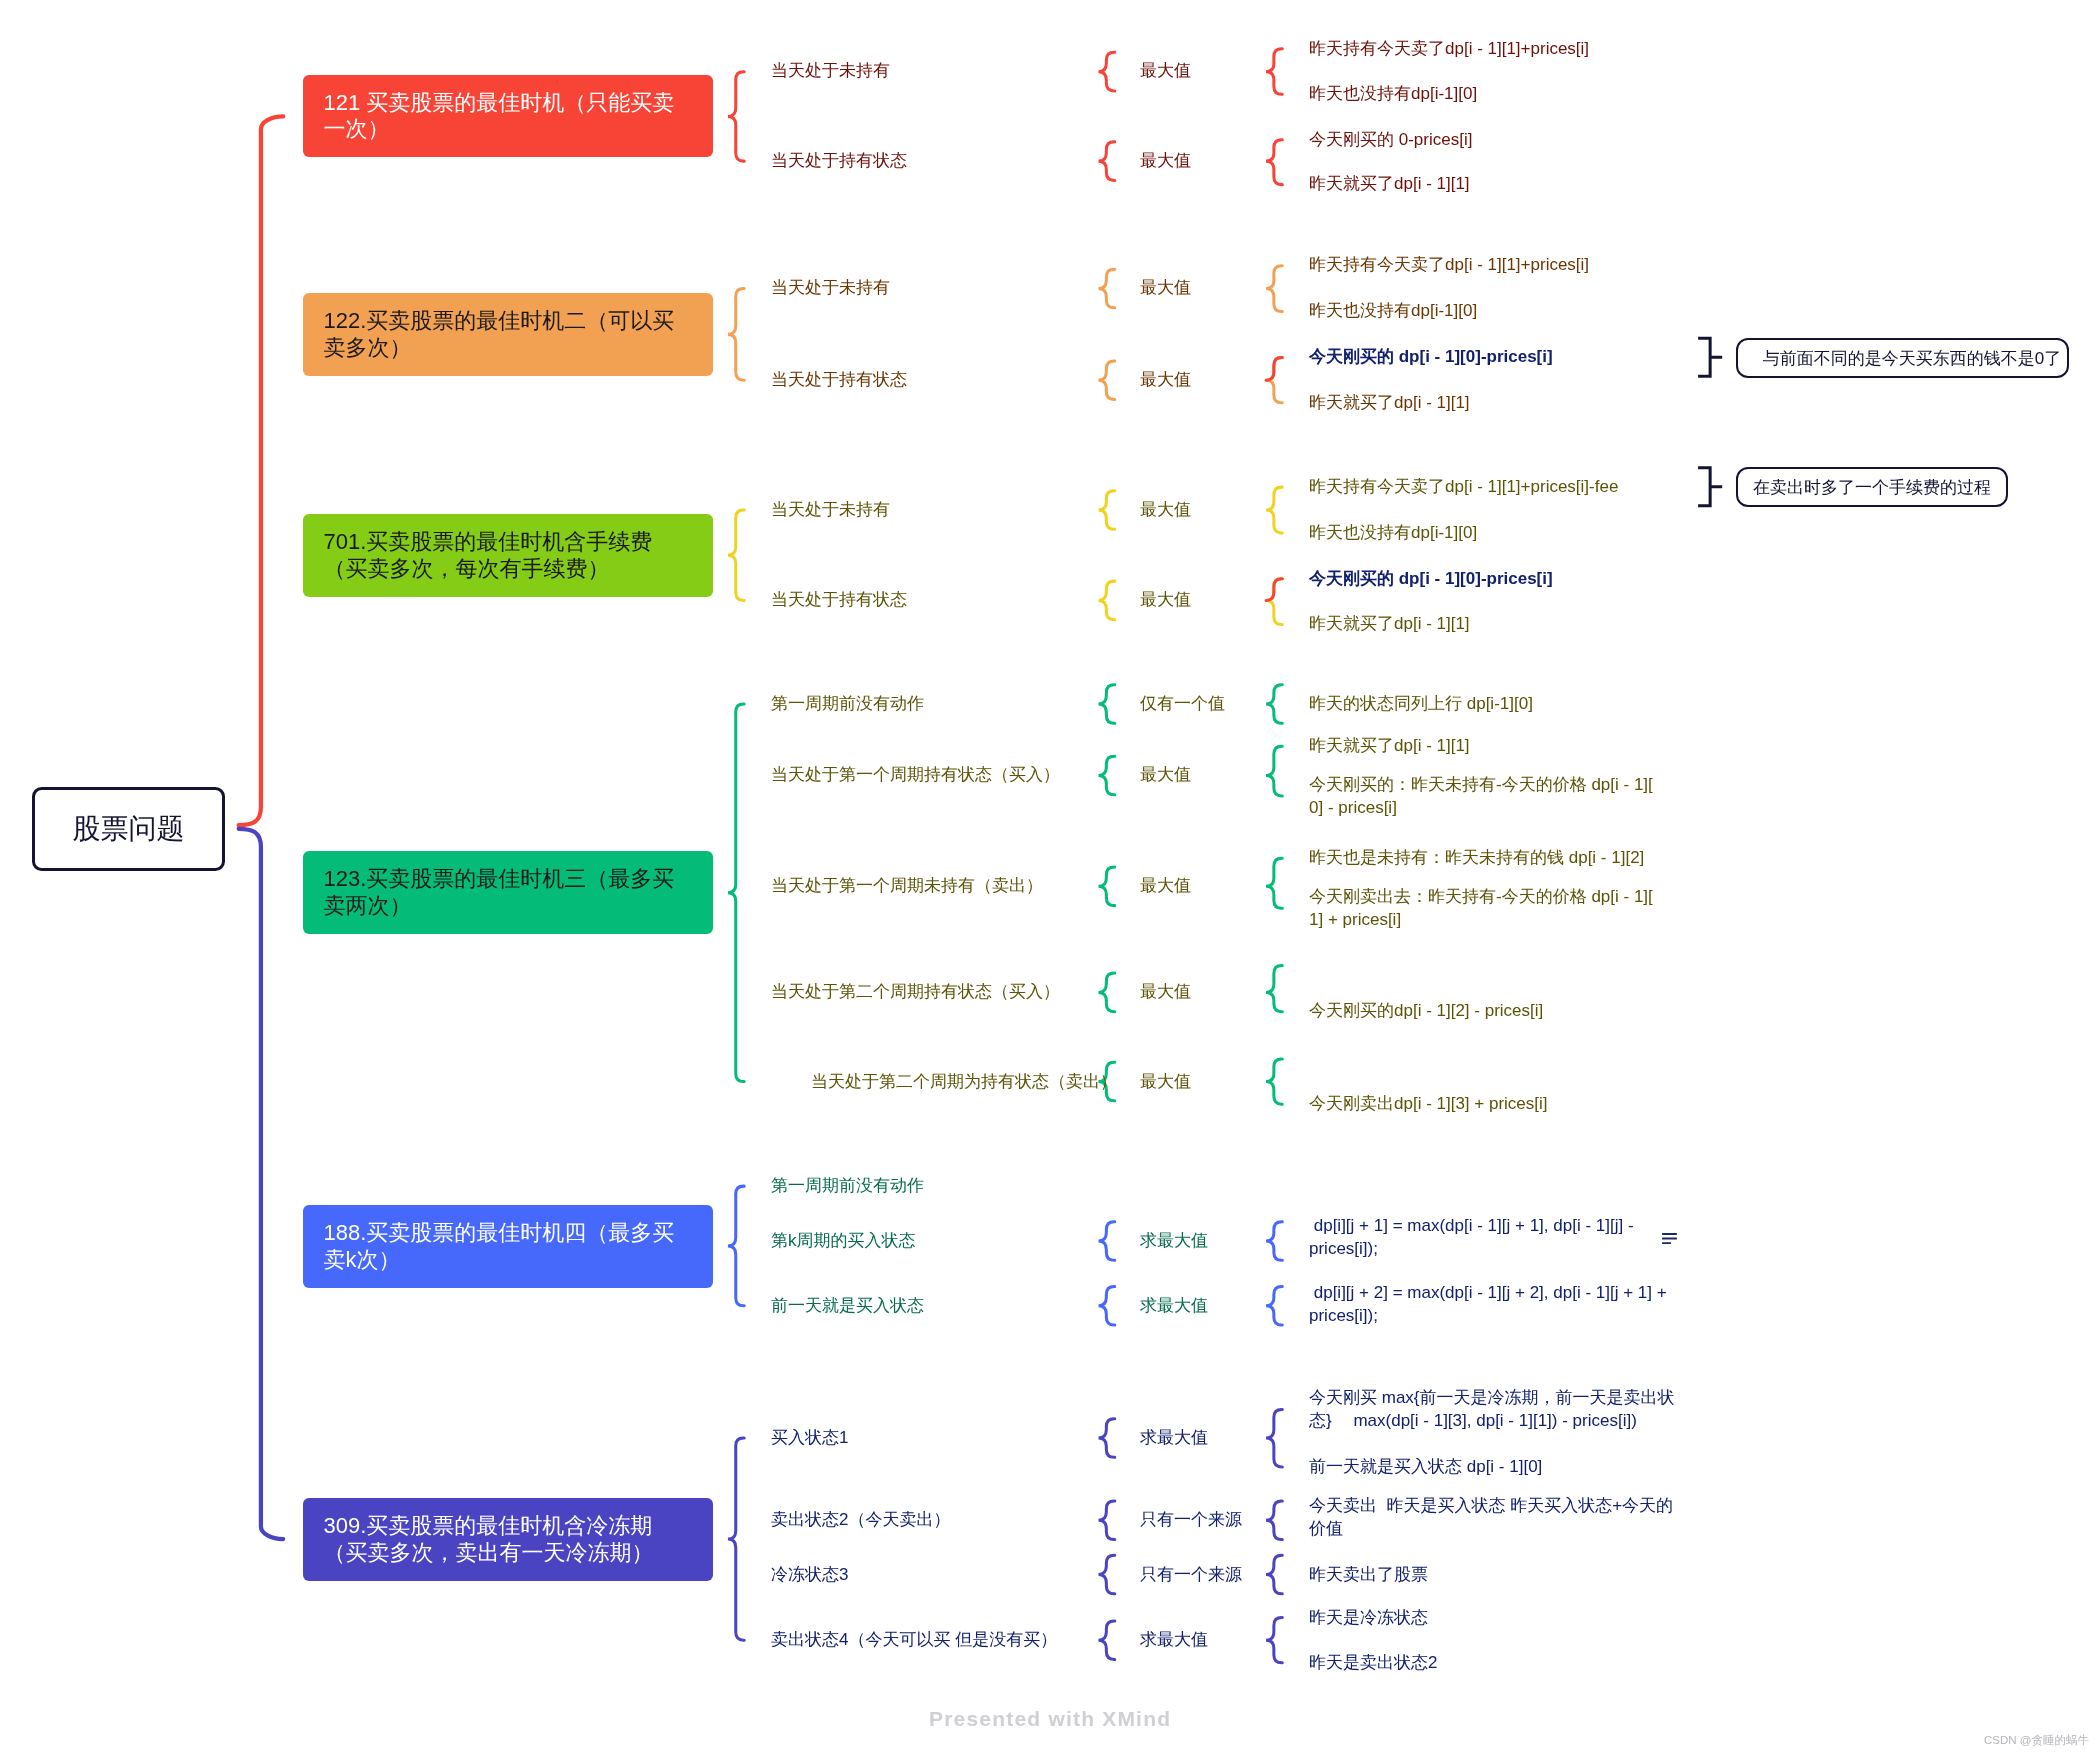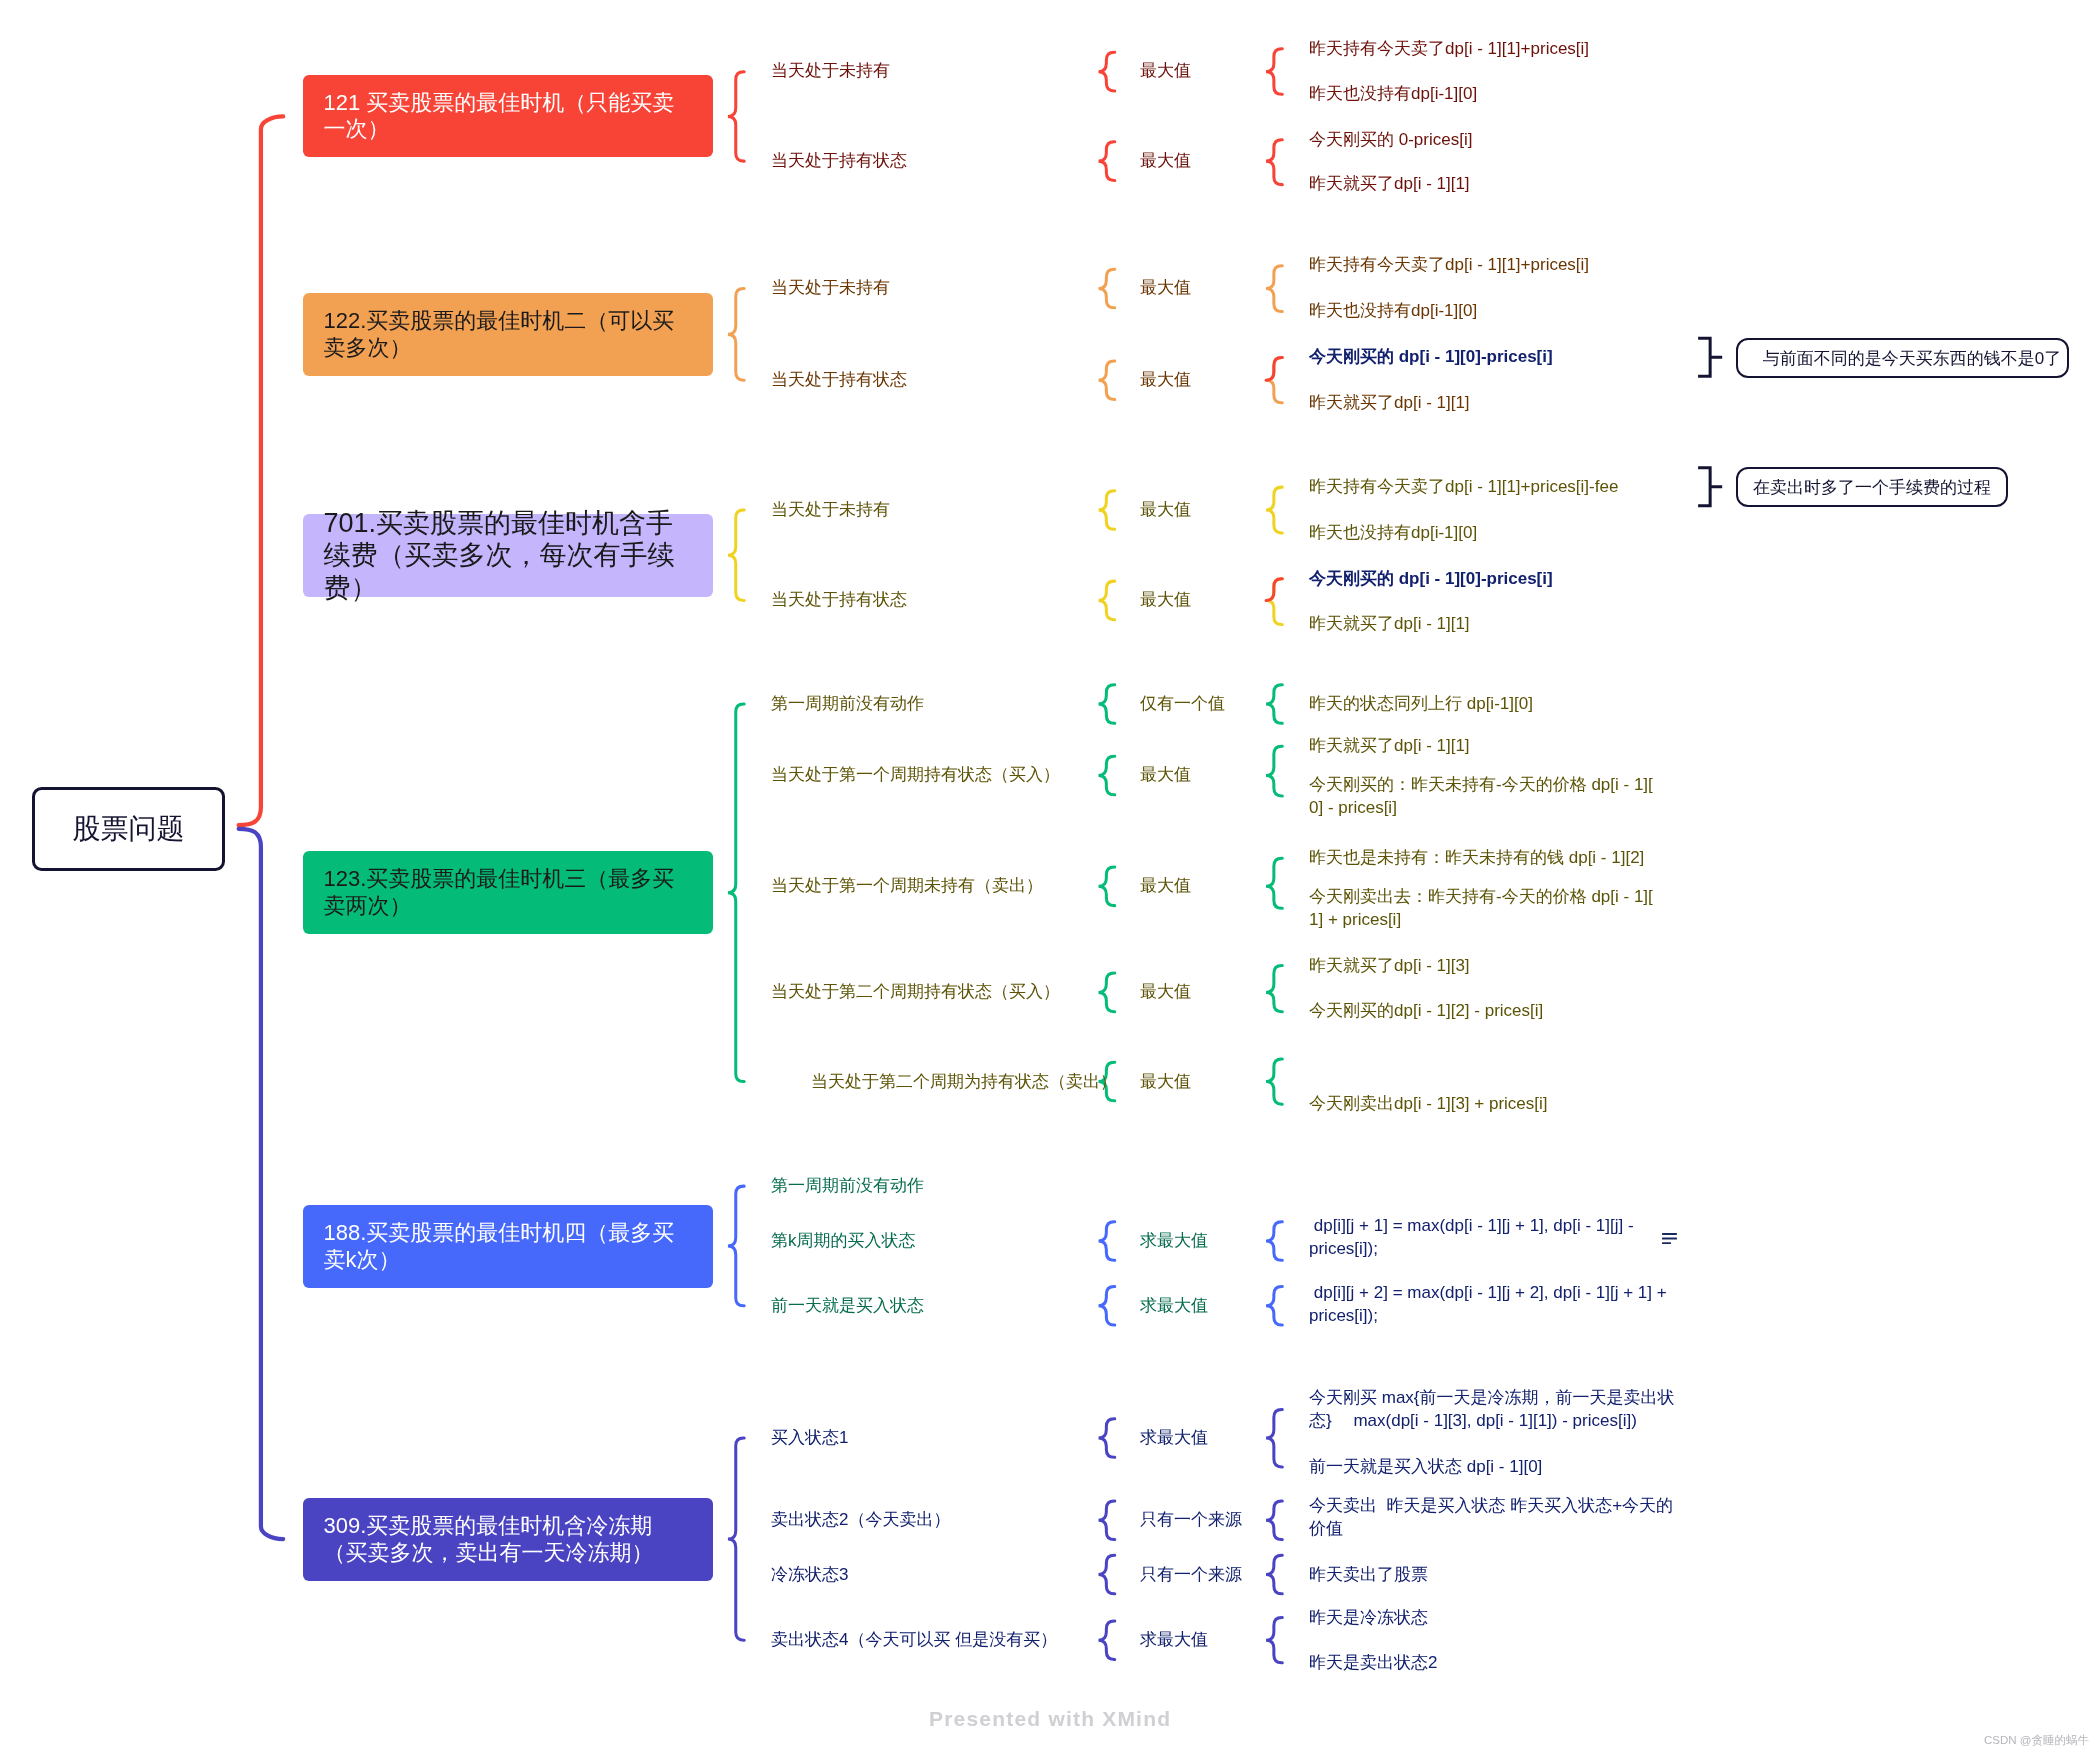--- a/index.html
+++ b/index.html
@@ -95,21 +95,21 @@
     <div class="node" style="left: 1140px; top: 288px; font-size: 17px; color: rgb(106, 53, 0);"><span>最大值</span></div>
     <div class="node" style="left: 1309px; top: 265px; width: 422px; line-break: auto; font-size: 17px; color: rgb(106, 53, 0); font-weight: 400;"><span>昨天持有今天卖了dp[i - 1][1]+prices[i]</span></div>
     <div class="node" style="left: 1309px; top: 311px; width: 422px; line-break: auto; font-size: 17px; color: rgb(106, 53, 0); font-weight: 400;"><span>昨天也没持有dp[i-1][0]</span></div>
     <div class="node" style="left: 771px; top: 380px; font-size: 17px; color: rgb(106, 53, 0);"><span>当天处于持有状态</span></div>
     <div class="node" style="left: 1140px; top: 380px; font-size: 17px; color: rgb(106, 53, 0);"><span>最大值</span></div>
     <div class="node" style="left: 1309px; top: 357px; width: 422px; line-break: auto; font-size: 17px; color: rgb(18, 32, 110); font-weight: 700;"><span>今天刚买的 dp[i - 1][0]-prices[i]</span></div>
     <div class="node" style="left: 1309px; top: 403px; width: 422px; line-break: auto; font-size: 17px; color: rgb(106, 53, 0); font-weight: 400;"><span>昨天就买了dp[i - 1][1]</span></div>
     <div class="summary-box" style="left: 1736px; top: 338px; width: 333px; height: 40px; font-size: 17px; padding-left: 19px;">
       <span>与前面不同的是今天买东西的钱不是0了</span>
     </div>
-    <div class="topic" style="left: 303px; top: 514px; width: 410px; height: 83px; background: #c4b5fd; color: rgb(26, 26, 26); font-size: 27px; padding-left: 20.5px; padding-right: 20.5px;">
+    <div class="topic" style="left: 303px; top: 514px; width: 410px; height: 83px; background: #84cc16; color: rgb(26, 26, 26); font-size: 22px; padding-left: 20.5px; padding-right: 20.5px;">
       <span>701.买卖股票的最佳时机含手续费（买卖多次，每次有手续费）</span>
     </div>
     <div class="node" style="left: 771px; top: 510px; font-size: 17px; color: rgb(92, 83, 6);"><span>当天处于未持有</span></div>
     <div class="node" style="left: 1140px; top: 510px; font-size: 17px; color: rgb(92, 83, 6);"><span>最大值</span></div>
     <div class="node" style="left: 1309px; top: 487px; width: 422px; line-break: auto; font-size: 17px; color: rgb(92, 83, 6); font-weight: 400;"><span>昨天持有今天卖了dp[i - 1][1]+prices[i]-fee</span></div>
     <div class="node" style="left: 1309px; top: 533px; width: 422px; line-break: auto; font-size: 17px; color: rgb(92, 83, 6); font-weight: 400;"><span>昨天也没持有dp[i-1][0]</span></div>
     <div class="node" style="left: 771px; top: 600px; font-size: 17px; color: rgb(92, 83, 6);"><span>当天处于持有状态</span></div>
     <div class="node" style="left: 1140px; top: 600px; font-size: 17px; color: rgb(92, 83, 6);"><span>最大值</span></div>
     <div class="node" style="left: 1309px; top: 579px; width: 422px; line-break: auto; font-size: 17px; color: rgb(18, 32, 110); font-weight: 700;"><span>今天刚买的 dp[i - 1][0]-prices[i]</span></div>
     <div class="node" style="left: 1309px; top: 624px; width: 422px; line-break: auto; font-size: 17px; color: rgb(92, 83, 6); font-weight: 400;"><span>昨天就买了dp[i - 1][1]</span></div>
@@ -125,21 +125,20 @@
     <div class="node" style="left: 771px; top: 775px; font-size: 17px; color: rgb(92, 83, 6);"><span>当天处于第一个周期持有状态（买入）</span></div>
     <div class="node" style="left: 1140px; top: 775px; font-size: 17px; color: rgb(92, 83, 6);"><span>最大值</span></div>
     <div class="node" style="left: 1309px; top: 746px; width: 348px; line-break: anywhere; font-size: 17px; color: rgb(92, 83, 6); font-weight: 400;"><span>昨天就买了dp[i - 1][1]</span></div>
     <div class="node" style="left: 1309px; top: 796px; width: 348px; line-break: anywhere; font-size: 17px; color: rgb(92, 83, 6); font-weight: 400;"><span>今天刚买的：昨天未持有-今天的价格 dp[i - 1][0] - prices[i]</span></div>
     <div class="node" style="left: 771px; top: 886px; font-size: 17px; color: rgb(92, 83, 6);"><span>当天处于第一个周期未持有（卖出）</span></div>
     <div class="node" style="left: 1140px; top: 886px; font-size: 17px; color: rgb(92, 83, 6);"><span>最大值</span></div>
     <div class="node" style="left: 1309px; top: 858px; width: 348px; line-break: anywhere; font-size: 17px; color: rgb(92, 83, 6); font-weight: 400;"><span>昨天也是未持有：昨天未持有的钱 dp[i - 1][2]</span></div>
     <div class="node" style="left: 1309px; top: 908px; width: 348px; line-break: anywhere; font-size: 17px; color: rgb(92, 83, 6); font-weight: 400;"><span>今天刚卖出去：昨天持有-今天的价格 dp[i - 1][1] + prices[i]</span></div>
     <div class="node" style="left: 771px; top: 992px; font-size: 17px; color: rgb(92, 83, 6);"><span>当天处于第二个周期持有状态（买入）</span></div>
     <div class="node" style="left: 1140px; top: 992px; font-size: 17px; color: rgb(92, 83, 6);"><span>最大值</span></div>
-    <div class="node" style="left: 1309px; top: 966px; width: 348px; line-break: anywhere; font-size: 17px; color: rgb(92, 83, 6); font-weight: 400;"><span>昨天就买了dp[i - 1][3]</span></div>
     <div class="node" style="left: 1309px; top: 1011px; width: 348px; line-break: anywhere; font-size: 17px; color: rgb(92, 83, 6); font-weight: 400;"><span>今天刚买的dp[i - 1][2] - prices[i]</span></div>
     <div class="node" style="left: 771px; top: 1082px; font-size: 17px; color: rgb(92, 83, 6); margin-left: 40px;"><span>当天处于第二个周期为持有状态（卖出）</span></div>
     <div class="node" style="left: 1140px; top: 1082px; font-size: 17px; color: rgb(92, 83, 6);"><span>最大值</span></div>
     <div class="node" style="left: 1309px; top: 1104px; width: 348px; line-break: anywhere; font-size: 17px; color: rgb(92, 83, 6); font-weight: 400;"><span>今天刚卖出dp[i - 1][3] + prices[i]</span></div>
     <div class="topic" style="left: 303px; top: 1205px; width: 410px; height: 83px; background: rgb(70, 104, 251); color: rgb(255, 255, 255); font-size: 22px; padding-left: 20.5px; padding-right: 20.5px;">
       <span>188.买卖股票的最佳时机四（最多买卖k次）</span>
     </div>
     <div class="node" style="left: 771px; top: 1186px; font-size: 17px; color: rgb(7, 108, 78);"><span>第一周期前没有动作</span></div>
     <div class="node" style="left: 771px; top: 1241px; font-size: 17px; color: rgb(7, 108, 78);"><span>第k周期的买入状态</span></div>
     <div class="node" style="left: 1140px; top: 1241px; font-size: 17px; color: rgb(7, 108, 78);"><span>求最大值</span></div>

